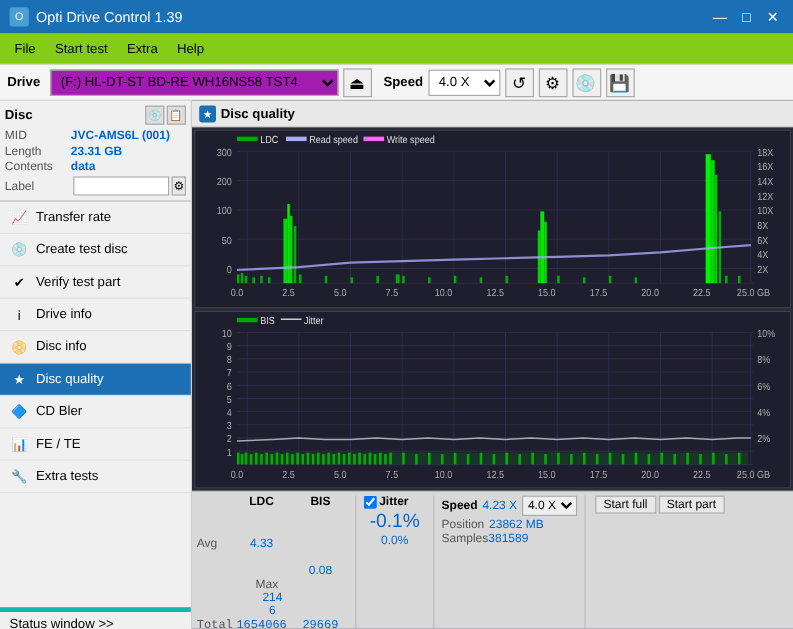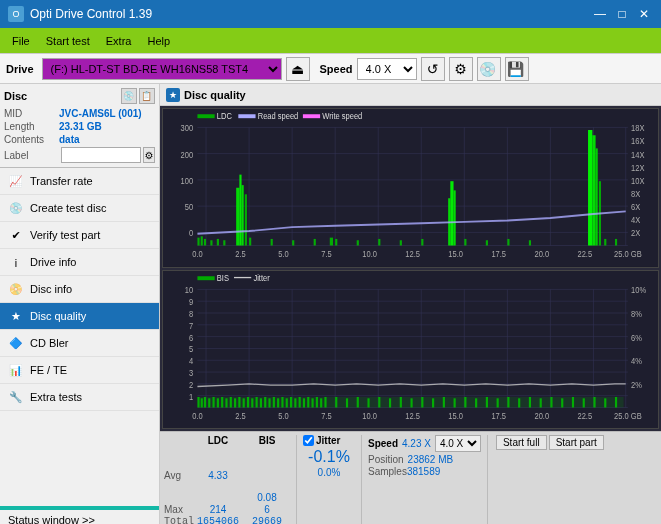--- a/index.html
+++ b/index.html
@@ -426,21 +426,21 @@
         <div style="display:flex; gap:0; margin-bottom:1px;">
           <div style="width:28px;"></div>
           <div style="width:52px; text-align:center; font-size:10px; font-weight:bold; color:#000;">LDC</div>
           <div style="width:46px; text-align:center; font-size:10px; font-weight:bold; color:#000;">BIS</div>
         </div>
         <div style="display:flex; align-items:center; gap:0;">
           <div style="width:28px; font-size:10px; color:#555;">Avg</div>
           <div style="width:52px; text-align:center; font-size:10px; color:#0066cc;">4.33</div>
           <div style="width:46px; text-align:center; font-size:10px; color:#0066cc;margin-top:44px;">0.08</div>
         </div>
-        <div style="display:flex; align-items:flex-start; gap:0;">
+        <div style="display:flex; align-items:center; gap:0;flex-direction:column;">
           <div style="width:28px; font-size:10px; color:#555;">Max</div>
           <div style="width:52px; text-align:center; font-size:10px; color:#0066cc;">214</div>
           <div style="width:46px; text-align:center; font-size:10px; color:#0066cc;">6</div>
         </div>
         <div style="display:flex; align-items:center; gap:0;font-family:Liberation Mono, monospace;">
           <div style="width:28px; font-size:10px; color:#555;">Total</div>
           <div style="width:52px; text-align:center; font-size:10px; color:#0066cc;">1654066</div>
           <div style="width:46px; text-align:center; font-size:10px; color:#0066cc;">29669</div>
         </div>
       </div>

